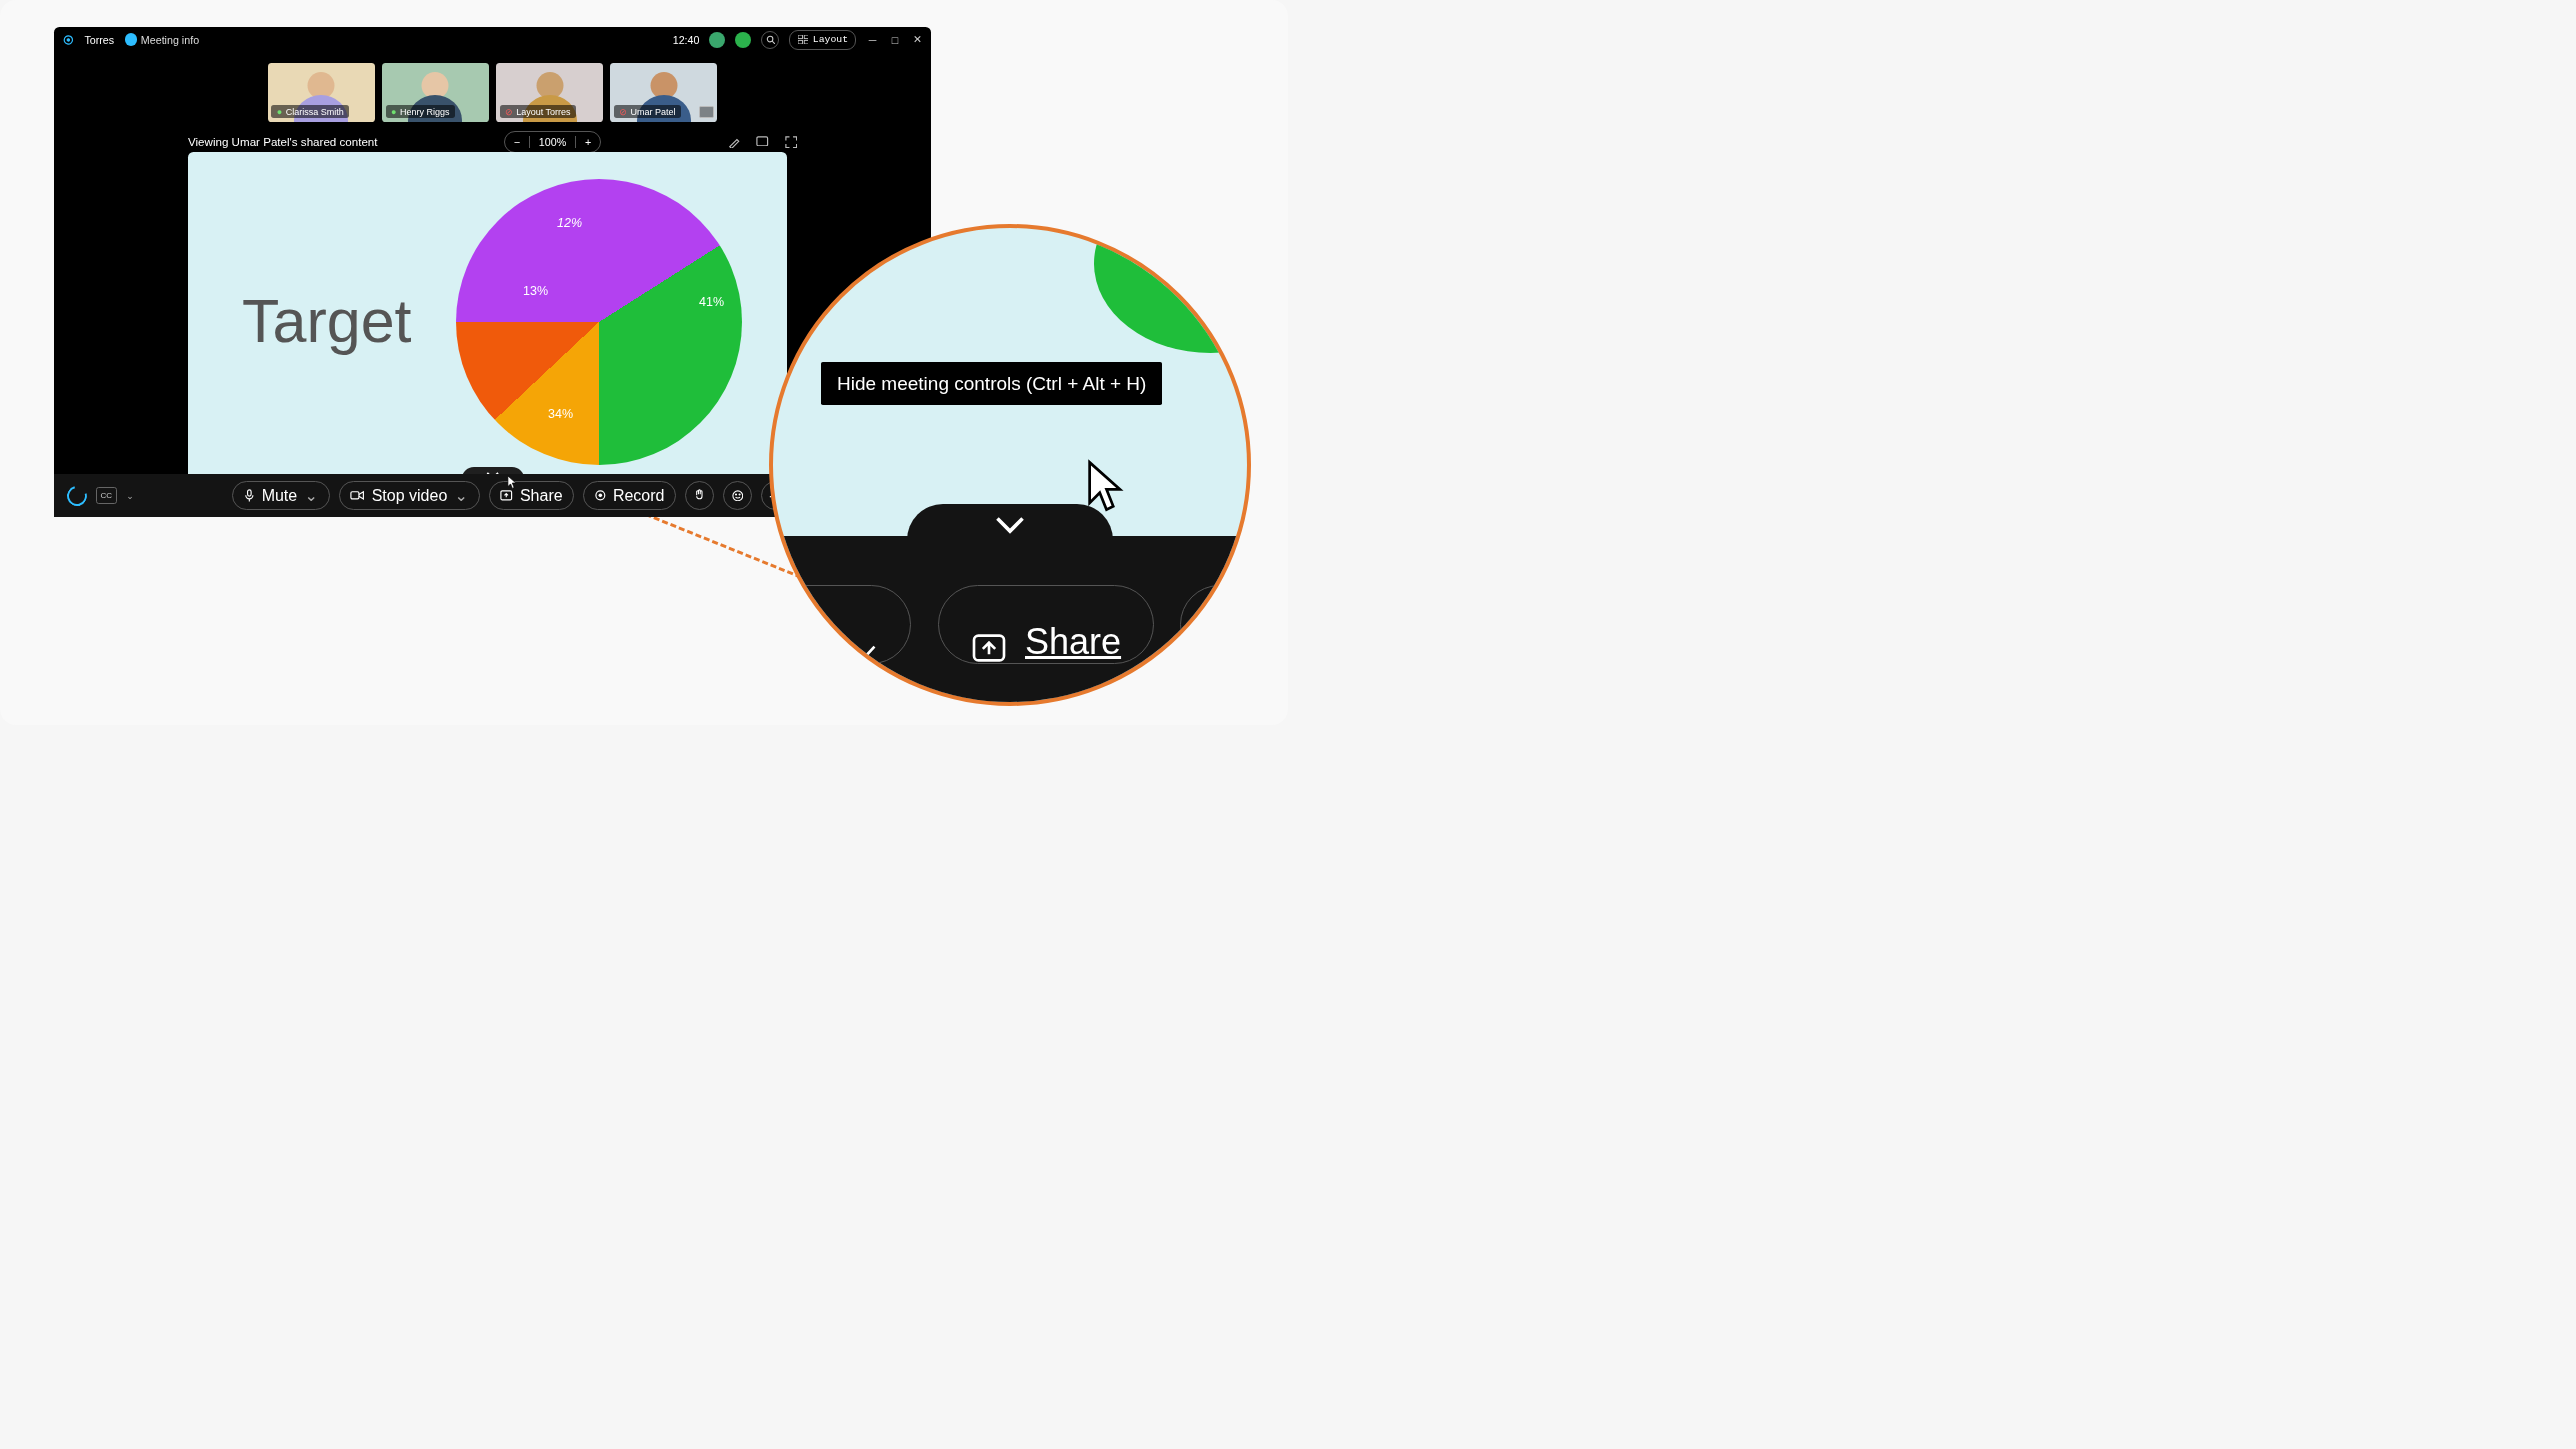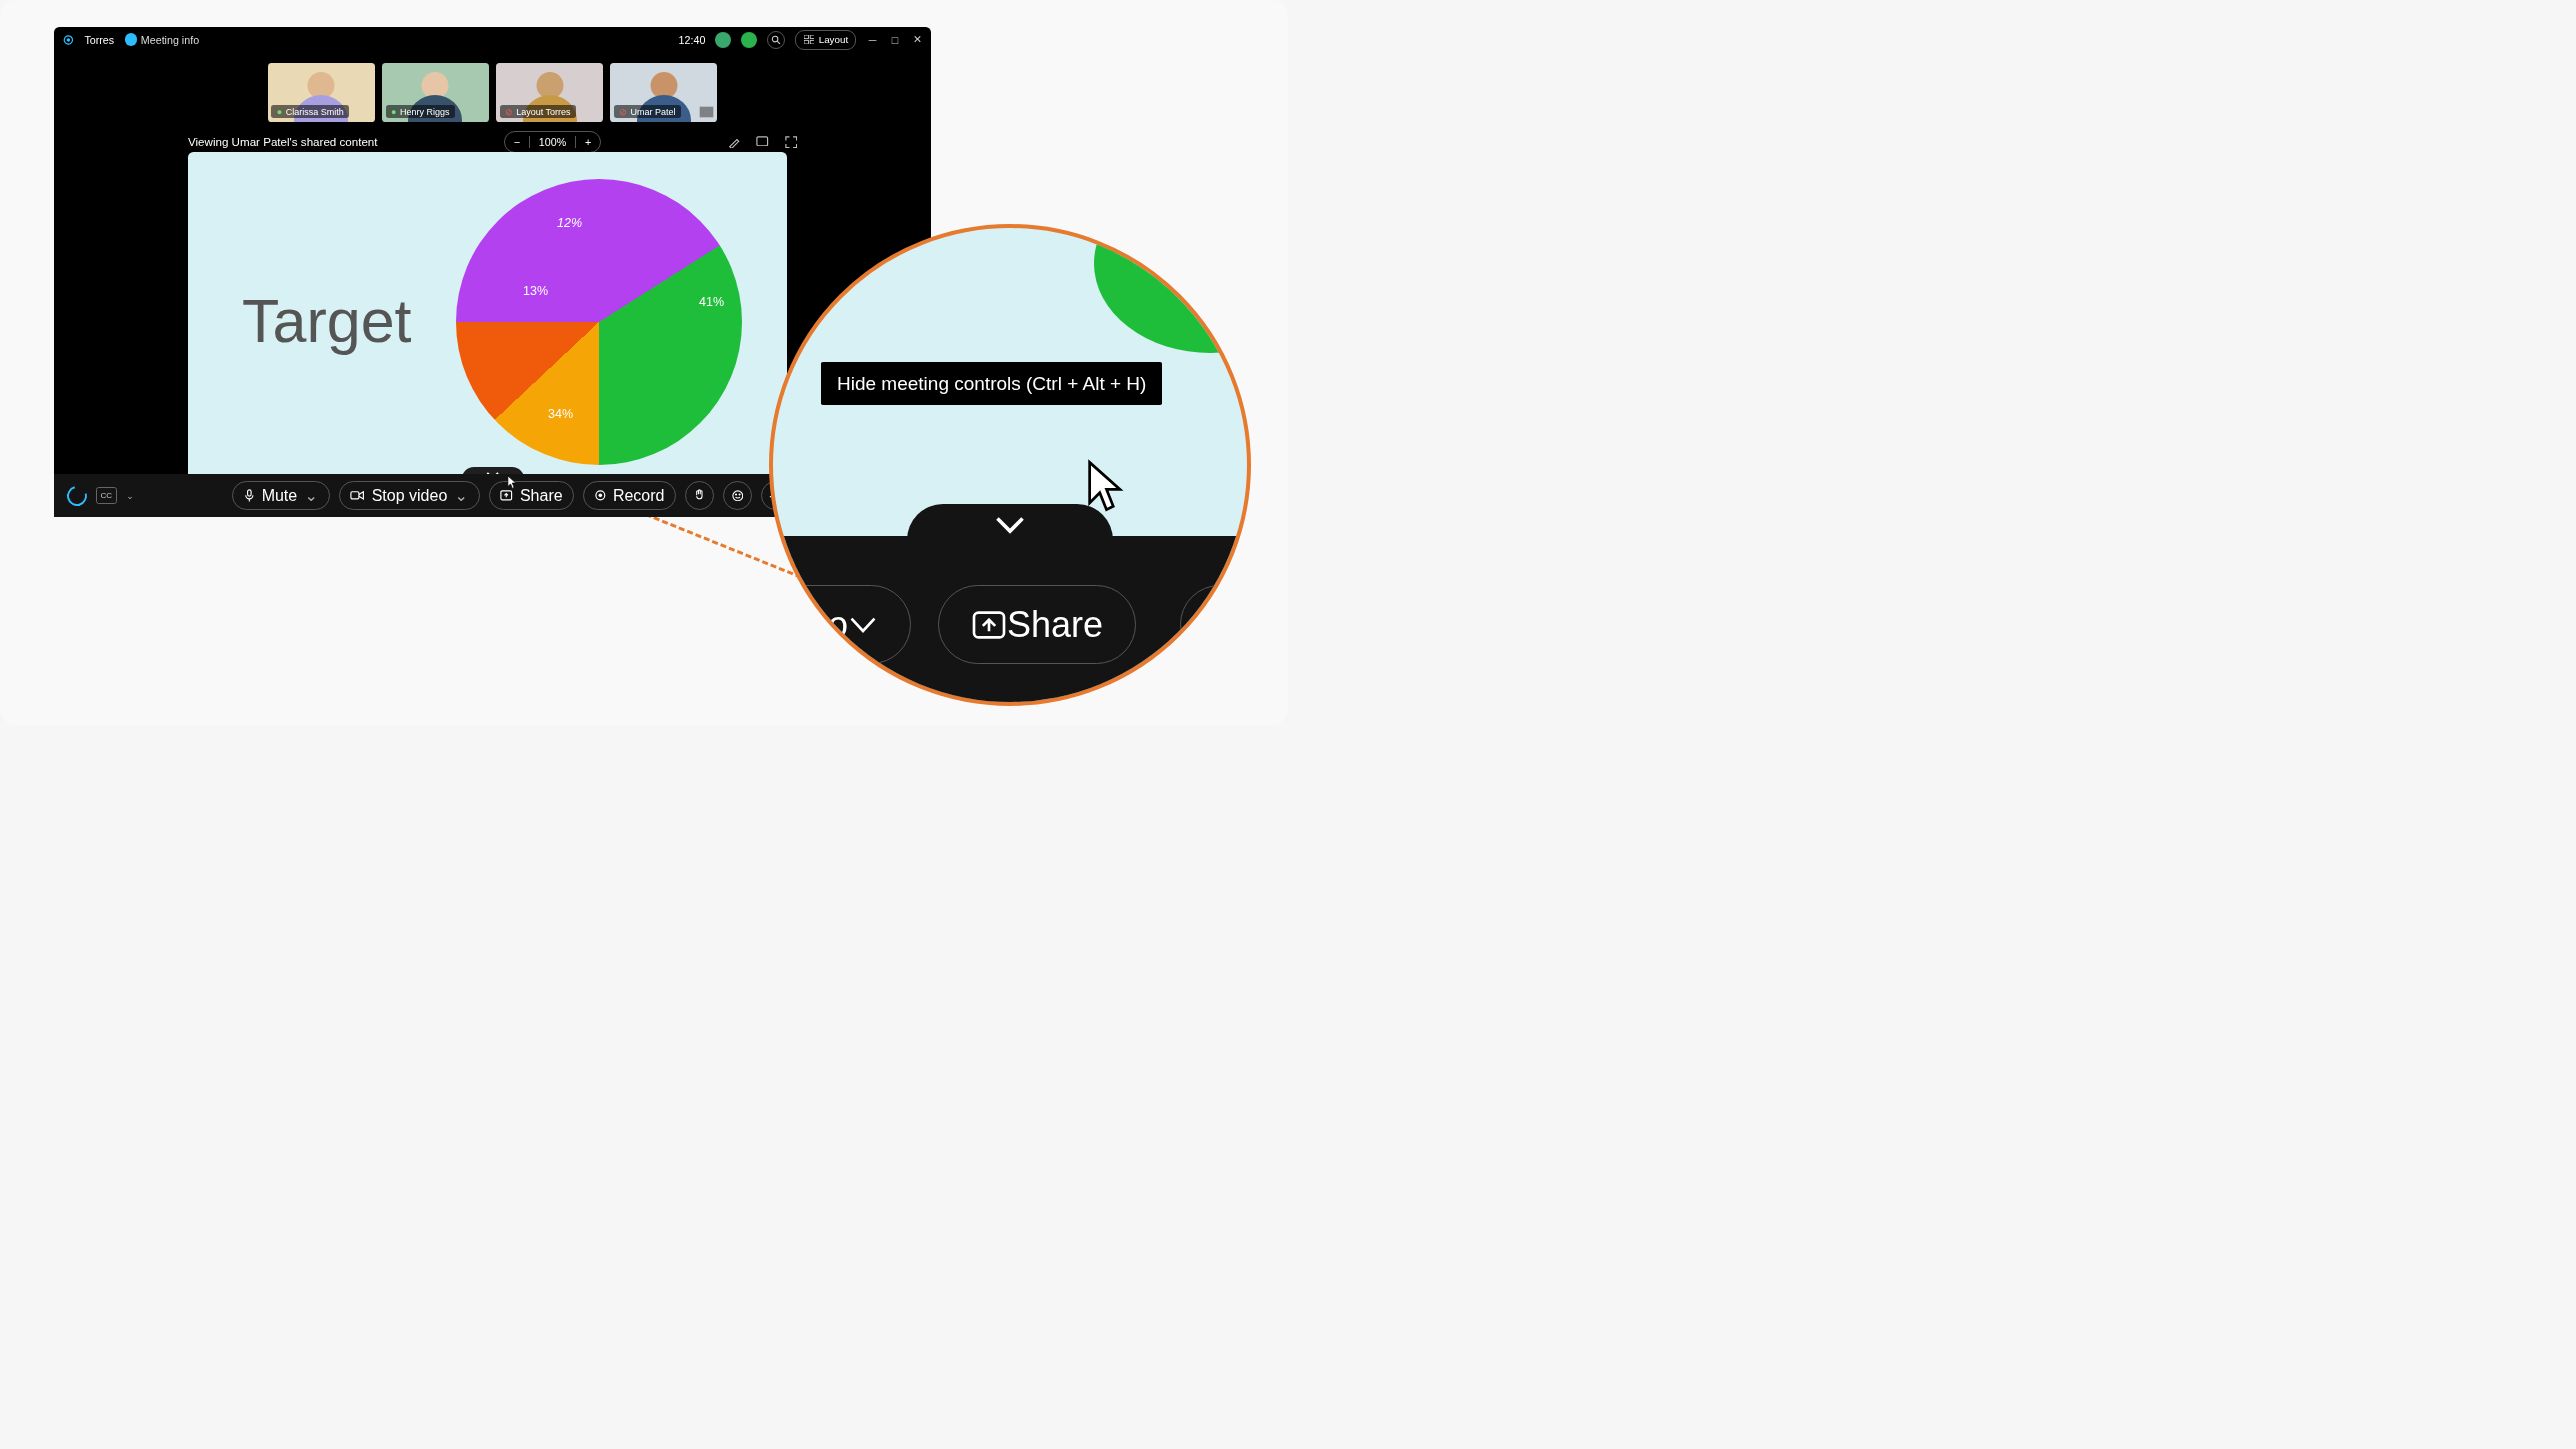--- a/index.html
+++ b/index.html
@@ -5,21 +5,21 @@
   html,body{margin:0;padding:0;background:#f6f6f6;font-family:Helvetica,Arial,sans-serif;}
   .stage{position:relative;width:1288px;height:725px;background:#f9f9f9;border-radius:16px;overflow:hidden;}
   
   .win{position:absolute;left:54px;top:27px;width:877px;height:490px;background:#000;border-radius:5.4px;}
   .titlebar{position:absolute;left:0;top:0;right:0;height:25px;display:flex;align-items:center;color:#fff;font-size:10.7px;}
   .tb-left{display:flex;align-items:center;gap:10.7px;padding-left:9px;}
   .wbx-logo{color:#2dbdff;font-weight:bold;}
   .meeting-info{color:#ddd;display:flex;align-items:center;gap:3.6px;}
   .info-dot{width:12.5px;height:12.5px;border-radius:50%;background:#2dbdff;display:inline-block;}
   .tb-right{margin-left:auto;display:flex;align-items:center;gap:10px;padding-right:7.2px;}
-  .pill{height:18px;border:0.9px solid #555;border-radius:9px;display:flex;align-items:center;padding:0 7.2px;font-size:9.8px;gap:4.5px;}
+  .pill{height:18px;border:0.9px solid #555;border-radius:9px;display:flex;align-items:center;padding:0 7.2px;font-size:9.8px;gap:4.5px;font-family:Liberation Mono, monospace;}
   .statdot{width:16px;height:16px;border-radius:50%;}
   .tbicon{width:16px;height:16px;border:0.9px solid #555;border-radius:50%;display:flex;align-items:center;justify-content:center;font-size:9.8px;}
   .winctl{width:12.5px;height:12.5px;display:flex;align-items:center;justify-content:center;color:#ccc;}
 
   
   .filmstrip{position:absolute;top:36px;left:0;right:0;display:flex;justify-content:center;gap:7.2px;}
   .thumb{position:relative;width:107px;height:59px;border-radius:3.6px;overflow:hidden;}
   .thumb .bg{position:absolute;inset:0;}
   .thumb .head{position:absolute;left:50%;top:9px;transform:translateX(-50%);width:27px;height:27px;border-radius:50%;}
   .thumb .body{position:absolute;left:50%;bottom:-9px;transform:translateX(-50%);width:54px;height:36px;border-radius:50% 50% 0 0 /70% 70% 0 0;}
@@ -55,21 +55,21 @@
   .leave{width:30px;height:27px;border-radius:16px;background:#e23b32;display:flex;align-items:center;justify-content:center;color:#fff;}
 
   .cursor{position:absolute;left:453px;top:448px;color:#fff;font-size:12.5px;pointer-events:none;}
 
   
   .callout{position:absolute;left:769px;top:224px;width:474px;height:474px;border-radius:50%;border:4.5px solid #e67a2e;overflow:hidden;background:#d8f1f4;}
   .c-bar{position:absolute;left:0;right:0;bottom:0;height:166px;background:#141414;}
   .c-chev-tab{position:absolute;left:50%;transform:translateX(-50%);top:-32px;width:206px;height:32px;background:#141414;border-radius:36px 36px 0 0;display:flex;align-items:flex-end;justify-content:center;padding-bottom:5.4px;}
   .c-chev-tab svg{stroke:#fff;}
   .c-tip{position:absolute;left:48px;top:134px;background:#000;color:#fff;font-size:19px;padding:10.7px 16px;border-radius:1.8px;white-space:nowrap;}
-  .c-pill{position:absolute;height:77px;border:1.8px solid #555;border-radius:45px;display:flex;align-items:center;color:#fff;font-size:36px;padding:0 32px;background:transparent;}
+  .c-pill{position:absolute;height:77px;border:1.8px solid #555;border-radius:45px;display:flex;align-items:flex-end;gap:18px;color:#fff;font-size:36px;padding:0 32px;background:transparent;text-decoration:underline;}
   .c-video{left:-107px;bottom:38px;width:179px;justify-content:flex-end;}
   .c-share{left:165px;bottom:38px;}
   .c-record{right:-80px;bottom:38px;width:81px;justify-content:flex-start;}
   .c-cursor{position:absolute;left:313px;top:231px;}
   .green-corner{position:absolute;right:-80px;top:-54px;width:233px;height:179px;background:#1fbe3a;border-radius:50%;}
 
   
   .dashline{position:absolute;border-top:3.6px dashed #e67a2e;transform-origin:left center;}
 
   

